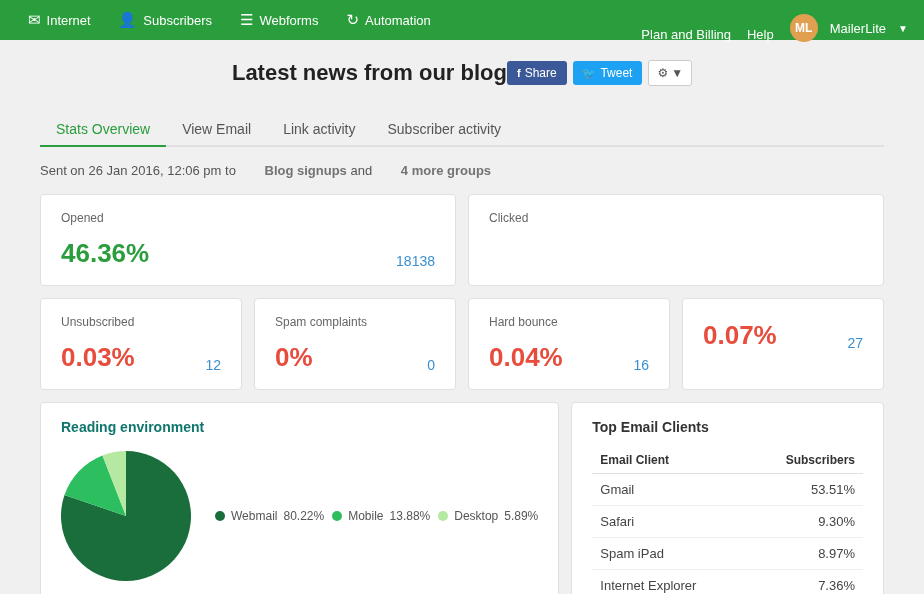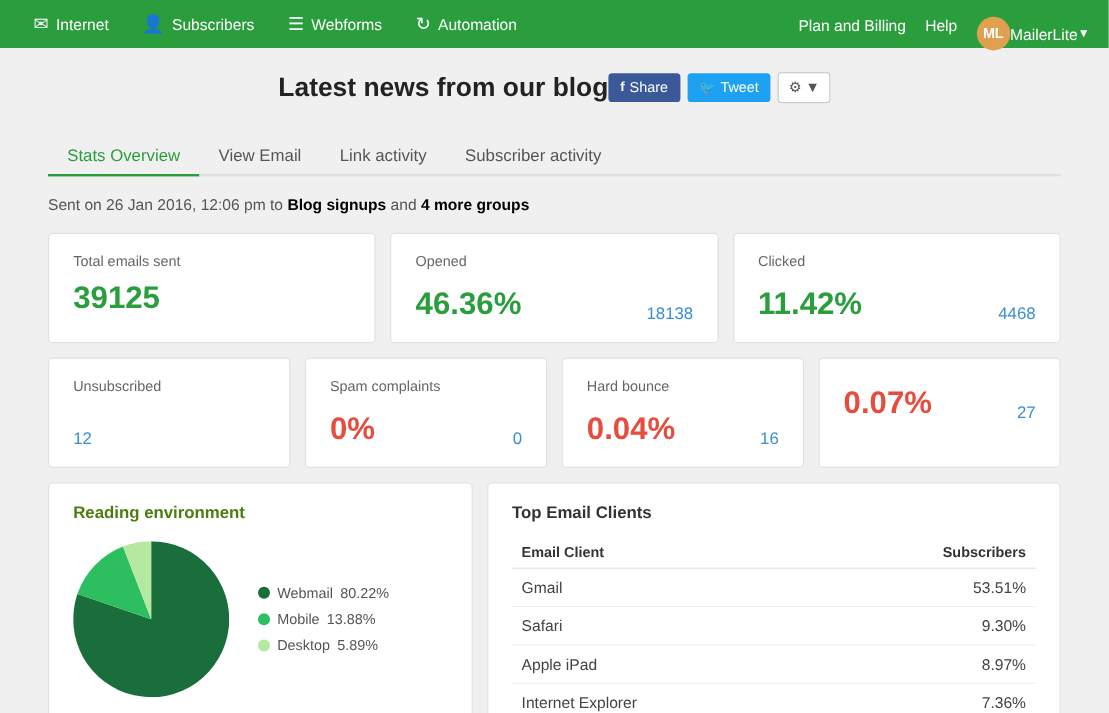--- a/index.html
+++ b/index.html
@@ -3,71 +3,71 @@
   <meta charset="utf-8">
   <style>
     * { box-sizing: border-box; margin: 0; padding: 0; }
     body { font-family: -apple-system, BlinkMacSystemFont, 'Segoe UI', Helvetica, Arial, sans-serif; background: #f0f0f0; font-size: 14px; color: #333; }
 
     
     .nav { background: #2a9d3c; display: flex; align-items: center; height: 40px; padding: 0 16px; }
     .nav-left { display: flex; gap: 4px; align-items: center; flex: 1; }
     .nav-item { color: #fff; padding: 0 12px; height: 40px; display: flex; align-items: center; gap: 6px; font-size: 13px; cursor: pointer; }
     .nav-item .icon { font-size: 15px; }
-    .nav-right { display: flex; align-items: flex-start; gap: 16px; margin-top: 16px; }
+    .nav-right { display: flex; align-items: flex-end; gap: 16px; margin-top: 16px; }
     .nav-right-item { color: #fff; font-size: 13px; cursor: pointer; }
     .nav-avatar { width: 28px; height: 28px; border-radius: 50%; background: #e0a050; display: flex; align-items: center; justify-content: center; color: #fff; font-size: 12px; font-weight: bold; }
-    .nav-profile { display: flex; align-items: center; gap: 0; color: #fff; font-size: 13px; cursor: pointer; }
+    .nav-profile { display: flex; align-items: center; gap: 12px; color: #fff; font-size: 13px; cursor: pointer; }
     .nav-caret { font-size: 10px; }
 
     
     .content { background: #f0f0f0; padding: 20px 40px; }
 
     
     .page-header { display: flex; align-items: flex-start; justify-content: center; margin-bottom: 27px; }
     .page-title { font-size: 22px; font-weight: 700; color: #222; }
     .header-actions { display: flex; gap: 6px; align-items: center; }
     .btn-share { background: #3b5998; color: #fff; border: none; border-radius: 3px; padding: 5px 10px; font-size: 12px; cursor: pointer; display: flex; align-items: center; gap: 4px; }
     .btn-tweet { background: #1da1f2; color: #fff; border: none; border-radius: 3px; padding: 5px 10px; font-size: 12px; cursor: pointer; display: flex; align-items: center; gap: 4px; }
     .btn-settings { background: #fff; border: 1px solid #ccc; border-radius: 3px; padding: 5px 8px; font-size: 12px; cursor: pointer; display: flex; align-items: center; gap: 3px; color: #555; }
 
     
     .tabs { display: flex; border-bottom: 2px solid #e0e0e0; margin-bottom: 16px; }
     .tab { padding: 8px 16px; font-size: 14px; cursor: pointer; color: #555; border-bottom: 2px solid transparent; margin-bottom: -2px; }
     .tab.active { color: #2a9d3c; border-bottom-color: #2a9d3c; font-weight: 500; }
 
     
     .sent-info { font-size: 13px; color: #555; margin-bottom: 16px; }
-    .sent-info strong { color: #000000; }
+    .sent-info strong { color: #737373; margin-left: 25px; }
 
     
     .stats-row { display: flex; gap: 12px; margin-bottom: 12px; }
     .stat-card { background: #fff; border-radius: 4px; border: 1px solid #e0e0e0; padding: 16px 20px; flex: 1; }
     .stat-label { font-size: 12px; color: #666; margin-bottom: 8px; }
     .stat-value-row { display: flex; justify-content: space-between; align-items: flex-end; }
     .stat-value { font-size: 26px; font-weight: 700; }
     .stat-value.green { color: #2a9d3c; }
     .stat-value.red { color: #e74c3c; }
     .stat-count { font-size: 14px; color: #3b8fd1; font-weight: 500; margin-top: 20px; }
 
     
     .bottom-row { display: flex; gap: 12px; }
     .bottom-card { background: #fff; border-radius: 4px; border: 1px solid #e0e0e0; padding: 16px 20px; }
     .reading-card { flex: 1; }
     .email-clients-card { flex: 1.4; }
 
-    .reading-card-title { font-size: 14px; font-weight: 600; color: #4d7c0f; margin-bottom: 16px; }
+    .reading-card-title { font-size: 14px; font-weight: 600; color: #0f766e; margin-bottom: 16px; }
     .reading-content { display: flex; align-items: center; gap: 24px; }
 
     
     .pie-container { position: relative; width: 130px; height: 130px; }
     .pie-svg { width: 130px; height: 130px; }
 
     
-    .legend { display: flex; flex-direction: column; gap: 8px; }
+    .legend { display: flex; gap: 8px; }
     .legend-item { display: flex; align-items: center; gap: 6px; font-size: 12px; color: #555; }
     .legend-dot { width: 10px; height: 10px; border-radius: 50%; flex-shrink: 0; }
 
     
     .email-clients-title { font-size: 14px; font-weight: 600; color: #333; margin-bottom: 12px; }
     .ec-table { width: 100%; border-collapse: collapse; }
     .ec-table th { font-size: 12px; font-weight: 600; color: #333; border-bottom: 1px solid #e0e0e0; padding: 6px 8px; text-align: left; }
     .ec-table th:last-child { text-align: right; }
     .ec-table td { font-size: 13px; padding: 8px 8px; border-bottom: 1px solid #f0f0f0; color: #444; }
     .ec-table td:last-child { text-align: right; color: #444; }
@@ -133,45 +133,36 @@
   </div>
 
   <div class="sent-info">
     <span>Sent on 26 Jan 2016, 12:06 pm to</span>
     <strong> <span>Blog signups</span></strong>
     <span> <span>and</span> <strong><span>4 more groups</span></strong></span>
   </div>
 
   <div class="stats-row">
     <div class="stat-card">
-      <div class="stat-label">Total emails sent</div>
-      <div class="stat-value-row">
-        <span class="stat-value green">39125</span>
-      </div>
-    </div>
-    <div class="stat-card">
       <div class="stat-label">Opened</div>
       <div class="stat-value-row">
         <span class="stat-value green">46.36%</span>
         <span class="stat-count">18138</span>
       </div>
     </div>
     <div class="stat-card">
       <div class="stat-label">Clicked</div>
-      <div class="stat-value-row">
-        <span class="stat-value green">11.42%</span>
-        <span class="stat-count">4468</span>
-      </div>
     </div>
   </div>
 
   <div class="stats-row">
     <div class="stat-card">
       <div class="stat-label">Unsubscribed</div>
       <div class="stat-value-row">
+        <span class="stat-value red">0.03%</span>
         <span class="stat-count">12</span>
       </div>
     </div>
     <div class="stat-card">
       <div class="stat-label">Spam complaints</div>
       <div class="stat-value-row">
         <span class="stat-value red">0%</span>
         <span class="stat-count">0</span>
       </div>
     </div>
@@ -234,21 +225,21 @@
         <tbody id="ec-tbody">
         <tr>
               <td>Gmail</td>
               <td>53.51%</td>
             </tr>
             <tr>
               <td>Safari</td>
               <td>9.30%</td>
             </tr>
             <tr>
-              <td>Apple iPad</td>
+              <td>Spam iPad</td>
               <td>8.97%</td>
             </tr>
             <tr>
               <td>Internet Explorer</td>
               <td>7.36%</td>
             </tr>
             <tr>
               <td>Chrome</td>
               <td>6.22%</td>
             </tr>

